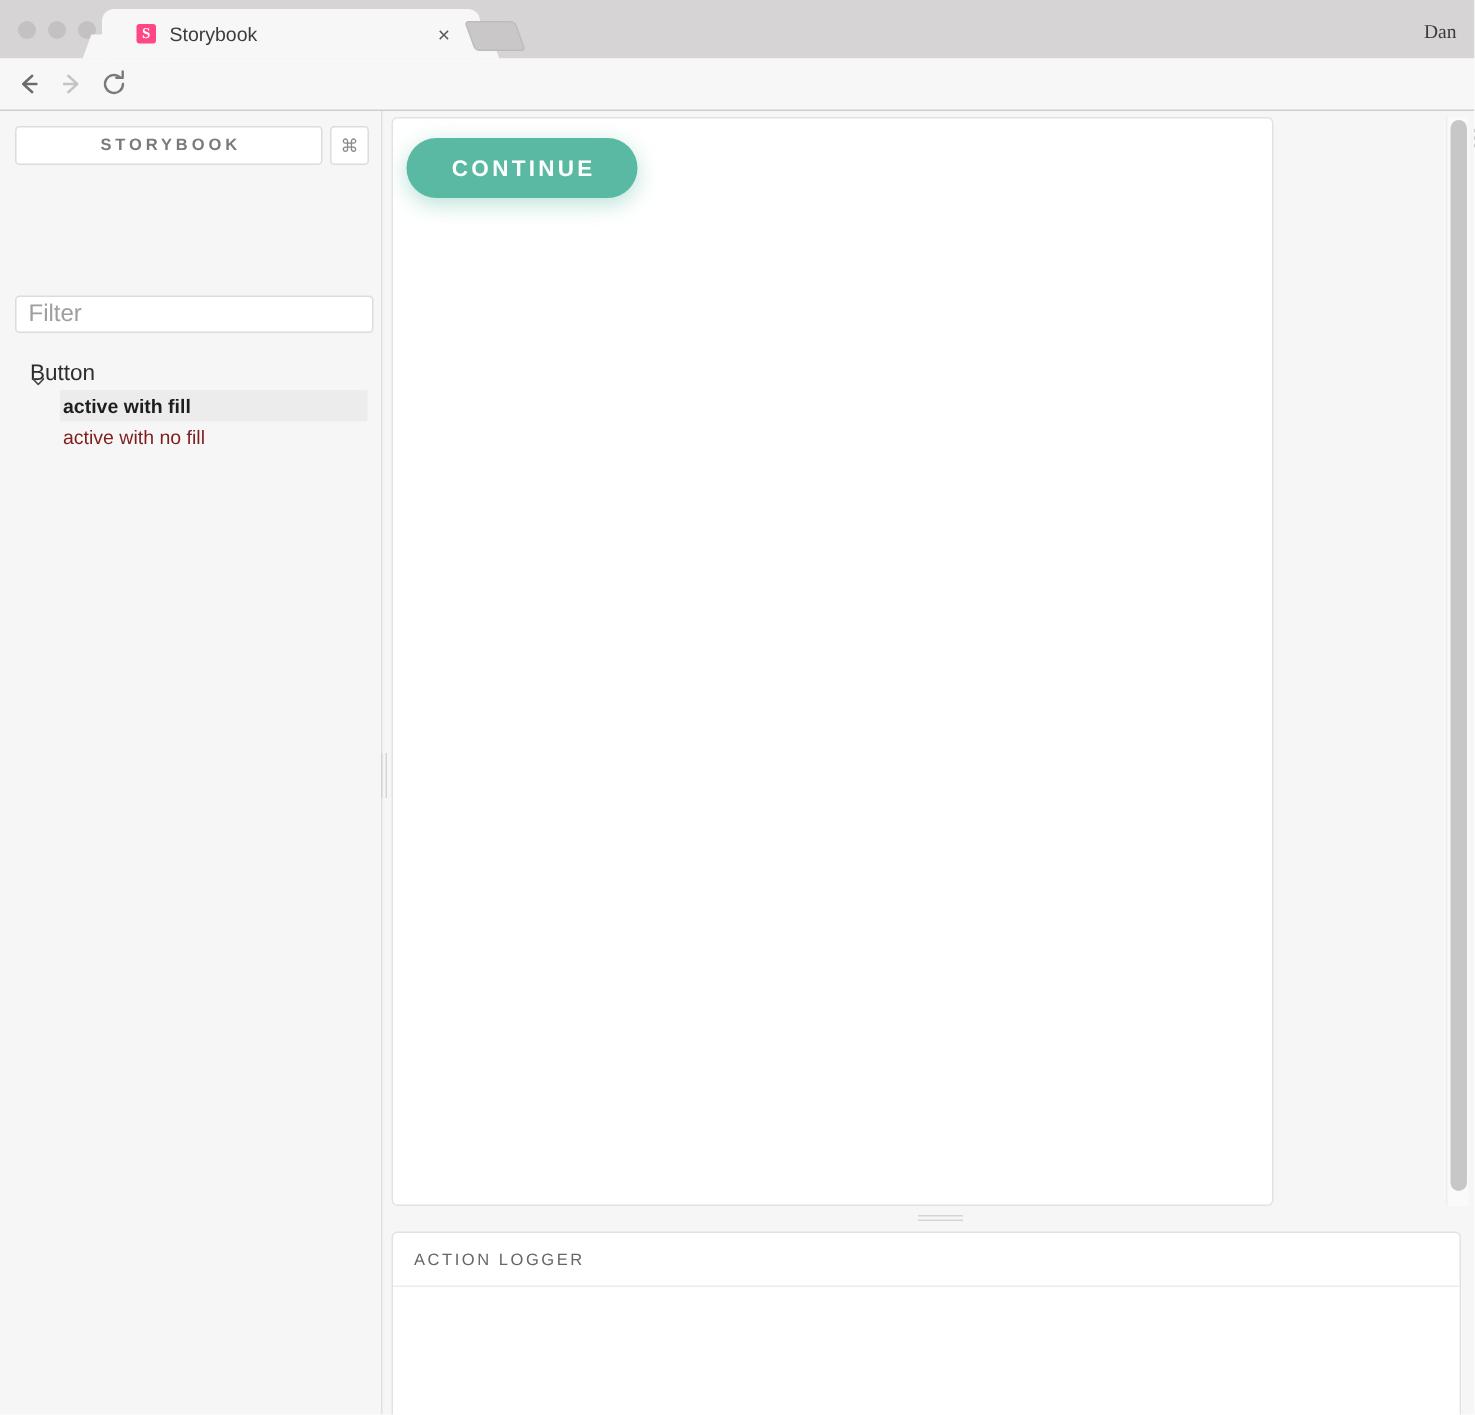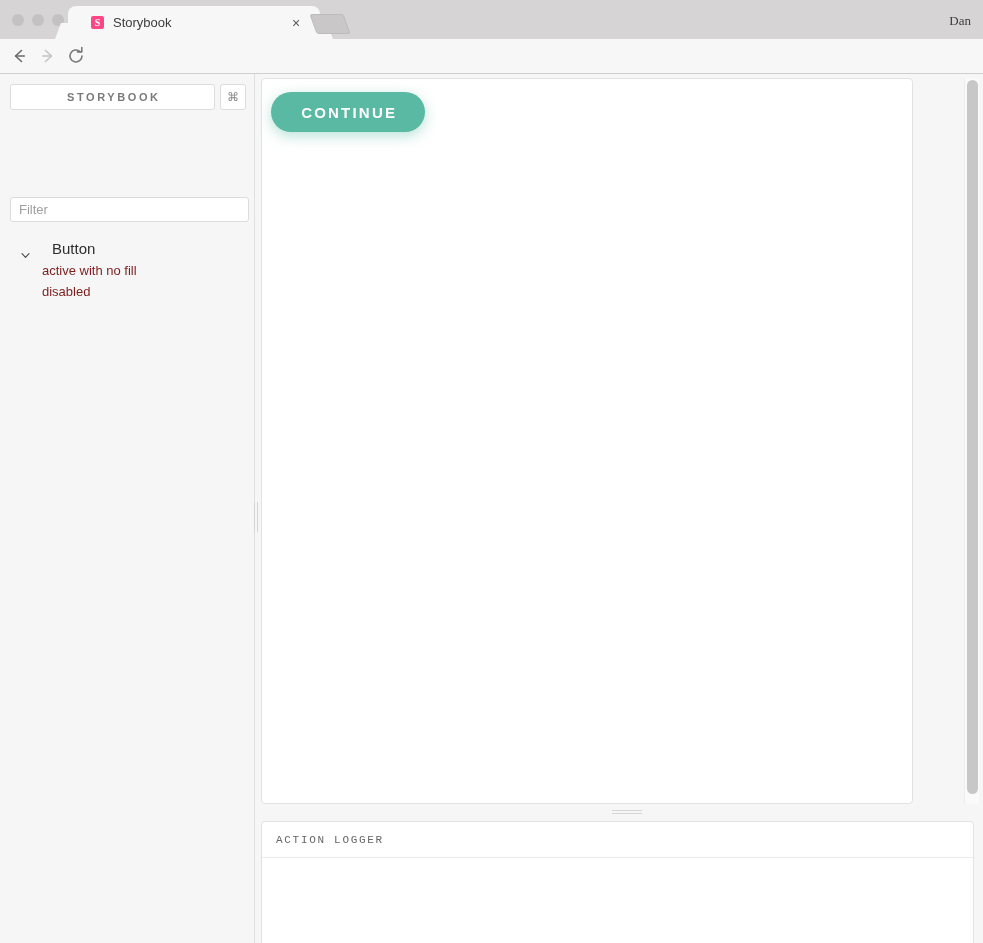--- a/index.html
+++ b/index.html
@@ -263,38 +263,38 @@
   .sb-filter {
     position: absolute;
     top: 123px;
     left: 10px;
     width: 239px;
     height: 25px;
     border: 1px solid #dcdcdc;
     border-radius: 3px;
     background: #ffffff;
     box-sizing: border-box;
-    font-size: 13px;
+    font-size: 16px;
     color: #333333;
     padding: 0 8px;
     outline: none;
     font-family: "Liberation Sans", sans-serif;
   }
   .sb-filter::placeholder { color: #9e9e9e; }
 
   .sb-tree {
     position: absolute;
     top: 164px;
     left: 0;
     width: 255px;
   }
   .tree-kind {
     position: relative;
     height: 22px;
-    padding-left: 52px;
+    padding-left: 20px;
     font-size: 15px;
     color: #2e2e2e;
     line-height: 22px;
     cursor: pointer;
     box-sizing: border-box;
   }
   .kind-chevron {
     position: absolute;
     left: 21px;
     top: 6px;
@@ -335,21 +335,21 @@
     width: 1px;
     height: 30px;
     background: #d5d5d5;
   }
 
   
   .preview-wrap {
     position: absolute;
     top: 4px;
     left: 261px;
-    width: 652px;
+    width: 588px;
     height: 726px;
   }
   .preview-panel {
     position: absolute;
     inset: 0;
     background: #ffffff;
     border: 1px solid #e2e2e2;
     border-radius: 4px;
     box-sizing: border-box;
     overflow: hidden;
@@ -428,21 +428,20 @@
     box-sizing: border-box;
     overflow: hidden;
   }
   .addon-tabs {
     position: absolute;
     top: 0; left: 0;
     width: 100%;
     height: 36px;
     border-bottom: 1px solid #ececec;
     box-sizing: border-box;
-    font-family: Liberation Mono, monospace;
   }
   .addon-tab {
     position: absolute;
     top: 11px;
     left: 14px;
     font-size: 11px;
     letter-spacing: 1.7px;
     color: #666666;
     line-height: 14px;
     cursor: pointer;
@@ -577,22 +576,22 @@
 
         <div class="tree-kind">
           <span class="kind-chevron">
             <svg viewBox="0 0 9 9" width="9" height="9" aria-hidden="true">
               <path d="M1 2.6L4.5 6.3 8 2.6" fill="none" stroke="#4a4a4a" stroke-width="1.1" stroke-linecap="round" stroke-linejoin="round"></path>
             </svg>
           </span>
           <span>Button</span>
         </div>
 
+        <div class="tree-story selected">active with fill</div>
         <div class="tree-story">active with no fill</div>
-        <div class="tree-story">disabled</div>
       </div>
     </div>
 
     <div class="v-splitter-handle">
       <i></i>
         <i></i>
     </div>
 
     <div class="preview-wrap">
       <div class="preview-panel">

